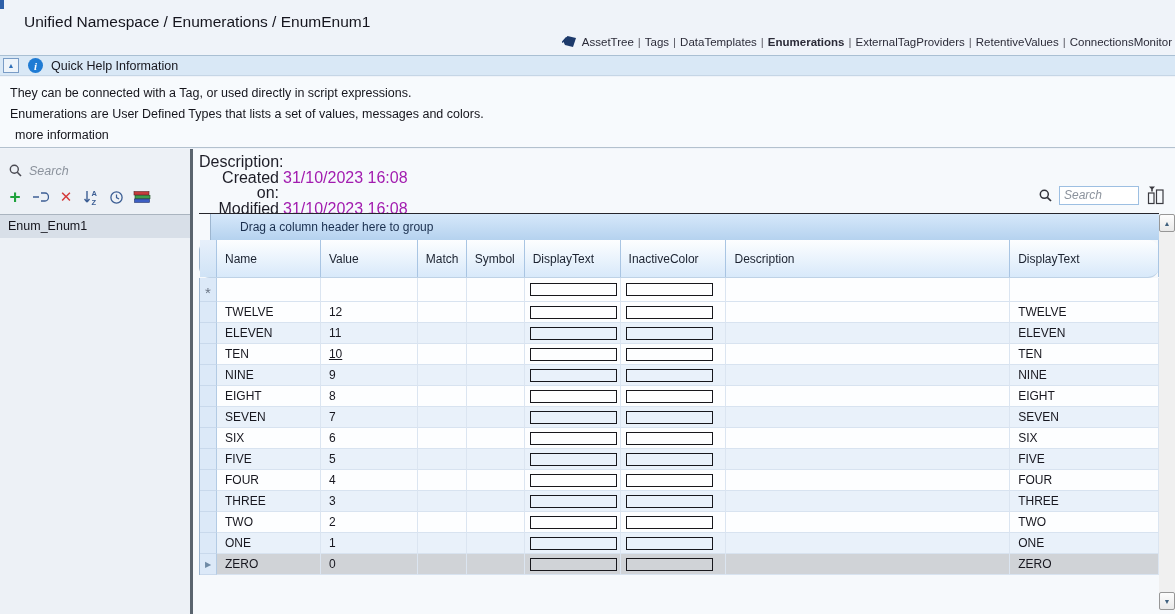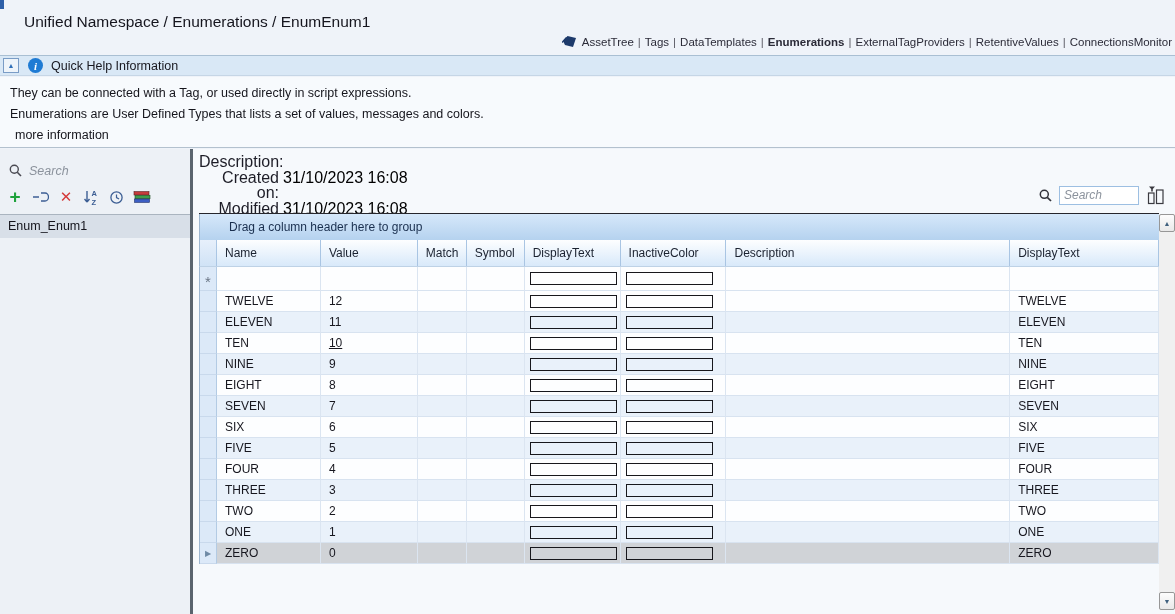--- a/index.html
+++ b/index.html
@@ -36,28 +36,28 @@
   .tool.del { color:#d43a3a; font-size:15px; font-weight:bold; }
   .list-item { height:23px; line-height:23px; padding-left:8px; font-size:12.5px; color:#14141c; cursor:pointer; }
   .list-item.selected { background:#d8dfe8; }
   .splitter { position:absolute; left:190px; top:149px; width:3px; bottom:0; background:#5a646e; cursor:col-resize; }
 
   
   .main { position:absolute; left:193px; top:149px; right:0; bottom:0; background:#f6f9fc; }
   .details { position:absolute; left:6px; top:5px; font-size:16px; line-height:15.5px; }
   .detail-row { display:flex; }
   .dlabel { width:80px; text-align:right; color:#1d1d27; }
-  .dvalue { margin-left:4px; color:#000000; }
+  .dvalue { margin-left:4px; color:#a21caf; }
   .m-search { position:absolute; left:846px; top:36px; display:flex; align-items:center; gap:7px; }
   .m-search input { width:80px; height:19px; border:1px solid #9dbfe2; background:#fff; font-size:12px; padding:0 4px; outline:none; font-family:inherit; color:#333; }
 
   
   .grid { position:absolute; left:6px; top:64px; width:960px; border-top:1px solid #26262c; }
-  .group-band { height:26px; background:linear-gradient(#d6e8fa,#b5d2ef); display:flex; align-items:center; padding-left:29px; font-size:12px; color:#1a2f4e; border-left:1px solid #9db6d0; }
-  .header-row { display:flex; height:27px; background:linear-gradient(#fdfeff,#d8e9fa); border-left:1px solid #9db6d0; border-bottom:1px solid #bed2e6; }
+  .group-band { height:26px; background:linear-gradient(#d6e8fa,#b5d2ef); display:flex; align-items:center; padding-left:29px; font-size:12px; color:#1a2f4e; border-left:1px solid #9db6d0;margin-left:11px; }
+  .header-row { display:flex; height:38px; background:linear-gradient(#fdfeff,#d8e9fa); border-left:1px solid #9db6d0; border-bottom:1px solid #bed2e6;border-radius:11px; }
   .corner { width:17px; background:linear-gradient(#e7f0fb,#d0e3f6); border-right:1px solid #aac6e4; }
   .hcell { display:flex; align-items:center; padding-left:8px; font-size:12px; color:#1b2230; border-right:1px solid #a9c5e3; white-space:nowrap; overflow:hidden; cursor:pointer; }
   .grow { display:flex; height:21px; background:#fdfeff; border-left:1px solid #9db6d0; }
   .grow.alt { background:#e9f1fa; }
   .grow.selected { background:#d0d3d7; }
   .grow.new-row { height:24px; }
   .rh { width:17px; background:#dce9f8; border-right:1px solid #b3cbe4; border-bottom:1px solid #c9d9ec; display:flex; align-items:center; justify-content:center; color:#6b7686; flex:none; }
   .rh.star { font-size:15px; padding-top:5px; }
   .rh.arrow { font-size:8px; color:#6f8aa5; }
   .cell { display:flex; align-items:center; padding-left:8px; font-size:12px; color:#17171f; border-right:1px solid #dbe5f1; border-bottom:1px solid #d8e3f0; white-space:nowrap; overflow:hidden; cursor:default; }

